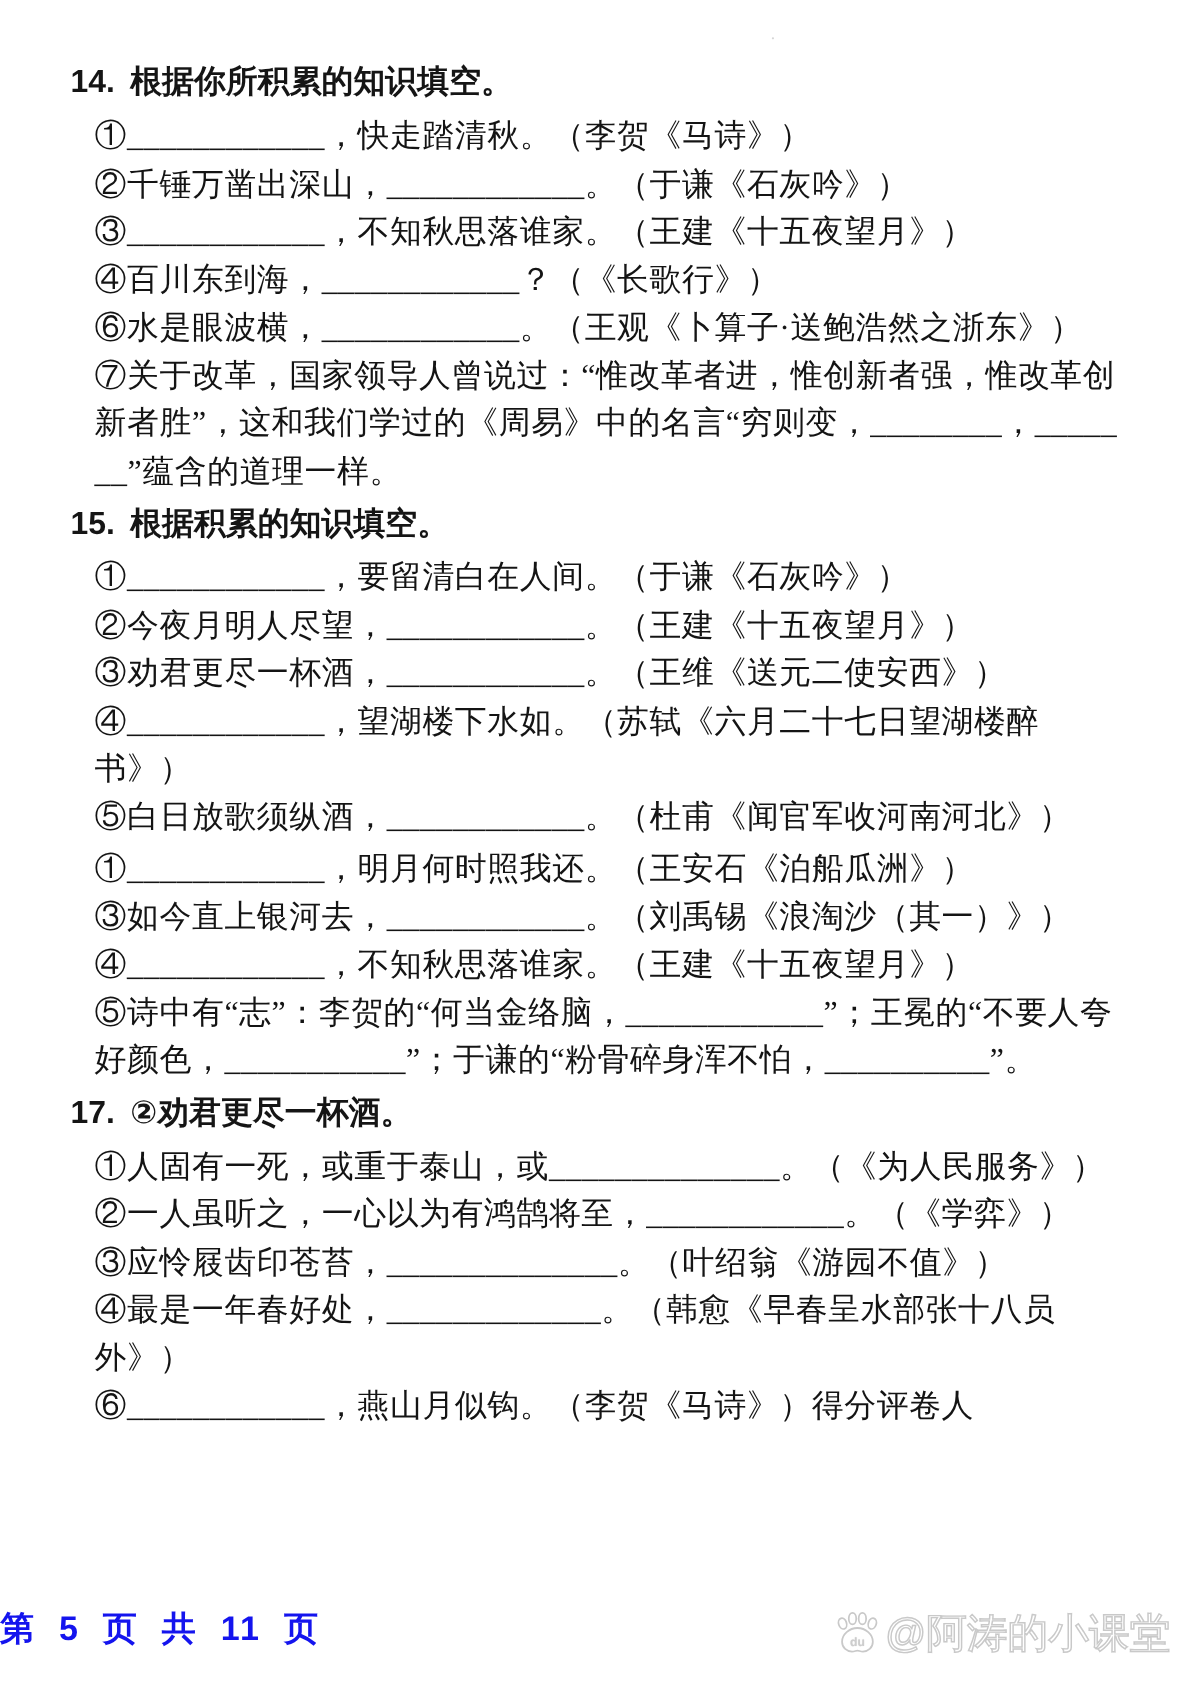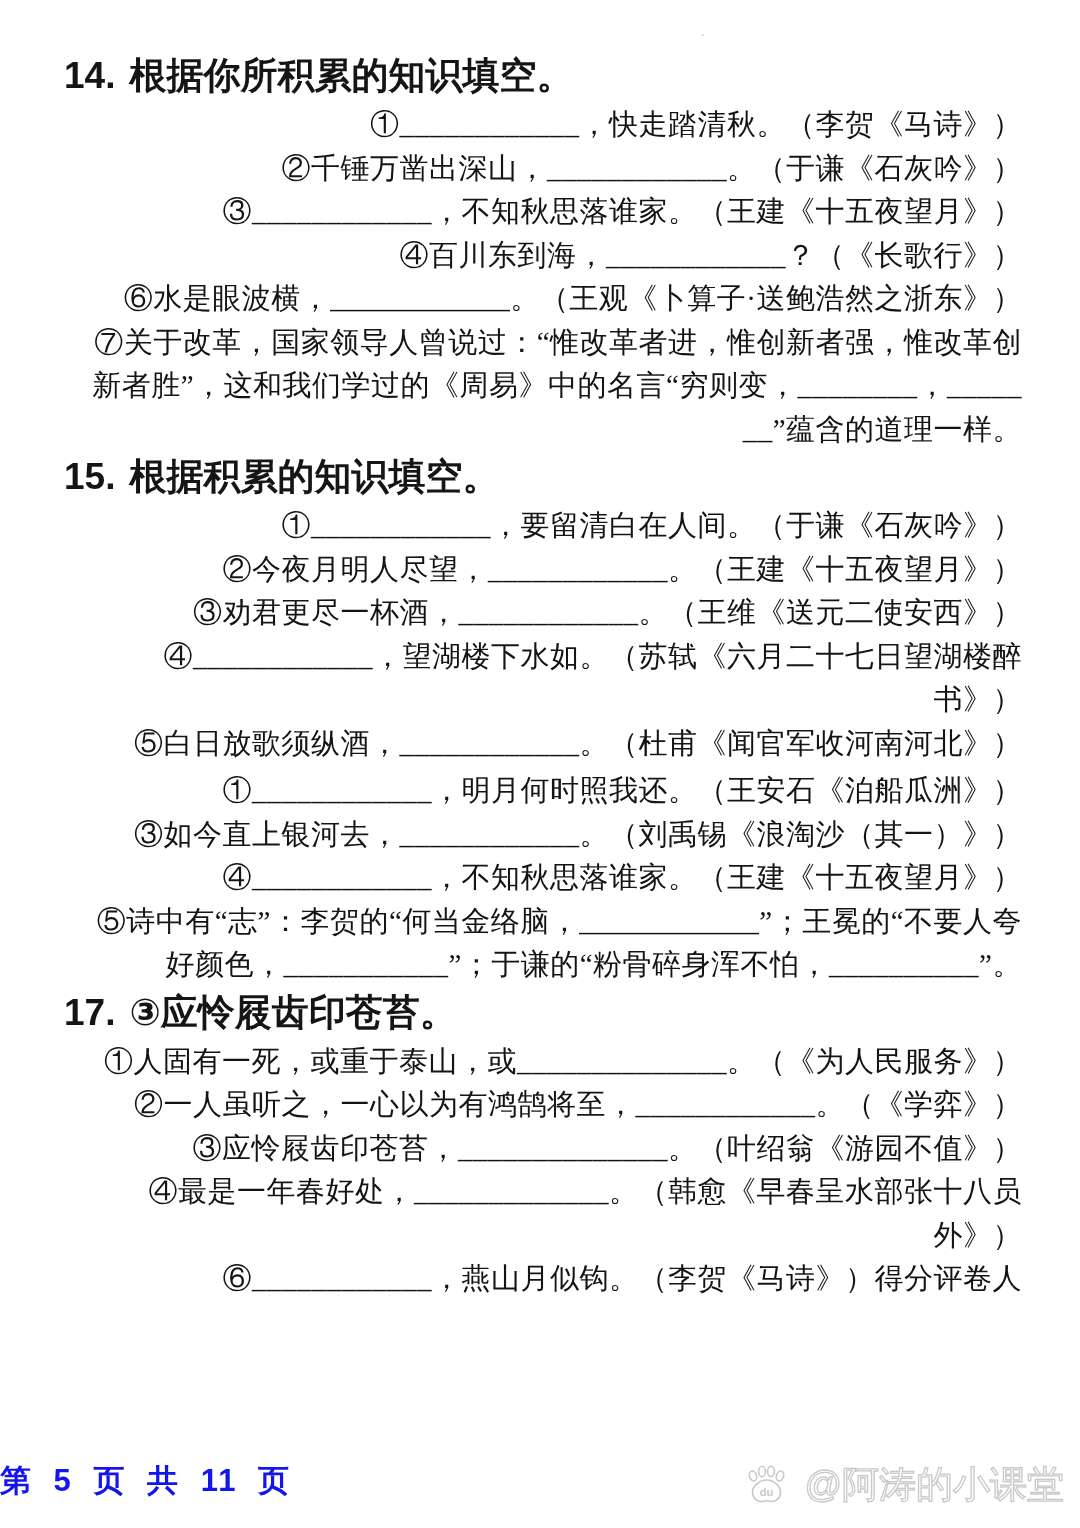--- a/index.html
+++ b/index.html
@@ -31,57 +31,56 @@
     font-size: 16px;
     color: #d6d6d6;
     line-height: 1;
   }
   .section {
     margin: 0 0 4px 0;
   }
   .sec-heading {
     font-family: "Liberation Sans", "DejaVu Sans", sans-serif;
     font-weight: 700;
-    font-size: 37px;
+    font-size: 29px;
     line-height: 43px;
     margin: 4px 0 6px 0;
     color: #151515;
   }
   .sec-heading .q-number {
     margin-right: 14px;
   }
   .q-item {
     font-size: 29px;
     line-height: 43.5px;
     margin: 0;
     padding-left: 22px;
     color: #141414;
     letter-spacing: 0.5px;
     word-break: break-all;
-    text-align: right;
   }
   .footer {
     position: absolute;
     left: 0;
     bottom: 26px;
     width: 100%;
     font-family: "Liberation Sans", "DejaVu Sans", sans-serif;
     font-weight: 700;
     font-size: 31px;
     color: #1414ee;
     word-spacing: 10px;
     letter-spacing: 2px;
   }
   .watermark {
     position: absolute;
     right: 16px;
     bottom: 18px;
     display: flex;
     align-items: center;
-    gap: 16px;
+    gap: 3px;
     font-family: "Liberation Sans", "DejaVu Sans", sans-serif;
     font-size: 37px;
     font-weight: 400;
     color: #ffffff;
     -webkit-text-stroke: 1.3px #c9c9c9;
     text-shadow: 0 0 1px #d9d9d9;
     white-space: nowrap;
   }
   .paw-icon {
     width: 44px;
@@ -122,21 +121,21 @@
 
     <div class="section">
       <p class="q-item">①____________，明月何时照我还。（王安石《泊船瓜洲》）</p>
       <p class="q-item">③如今直上银河去，____________。（刘禹锡《浪淘沙（其一）》）</p>
       <p class="q-item">④____________，不知秋思落谁家。（王建《十五夜望月》）</p>
       <p class="q-item">⑤诗中有“志”：李贺的“何当金络脑，____________”；王冕的“不要人夸好颜色，___________”；于谦的“粉骨碎身浑不怕，__________”。</p>
     </div>
 
     <div class="section">
       <div class="sec-heading">
-        <span class="q-number">17.</span><span>③应怜屐齿印苍苔。</span>
+        <span class="q-number">17.</span><span>②劝君更尽一杯酒。</span>
       </div>
       <p class="q-item">①人固有一死，或重于泰山，或______________。（《为人民服务》）</p>
       <p class="q-item">②一人虽听之，一心以为有鸿鹄将至，____________。（《学弈》）</p>
       <p class="q-item">③应怜屐齿印苍苔，______________。（叶绍翁《游园不值》）</p>
       <p class="q-item">④最是一年春好处，_____________。（韩愈《早春呈水部张十八员外》）</p>
       <p class="q-item">⑥____________，燕山月似钩。（李贺《马诗》）得分评卷人</p>
     </div>
 
 
   </div>

